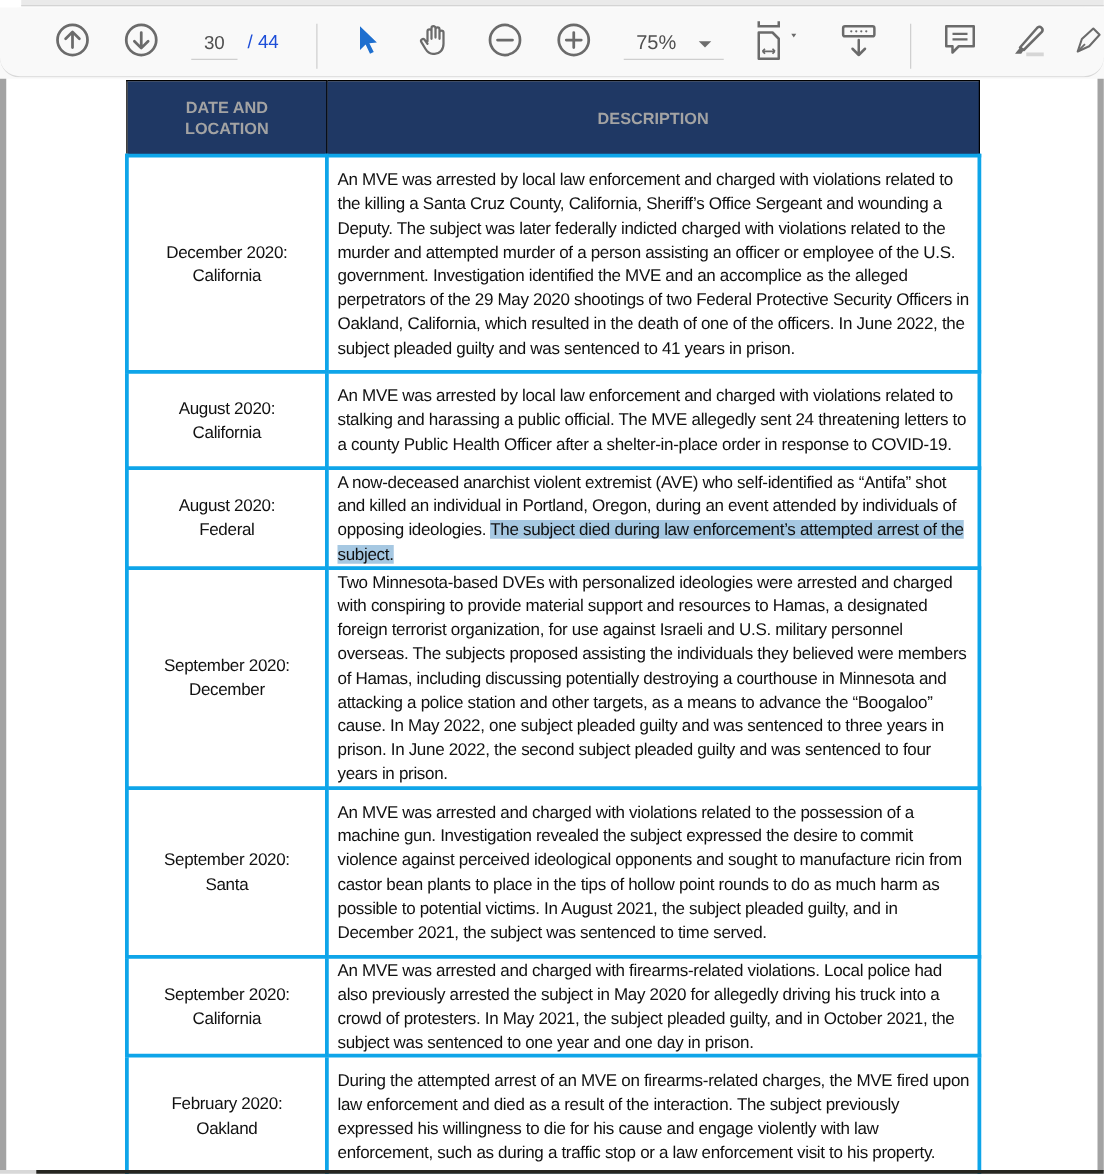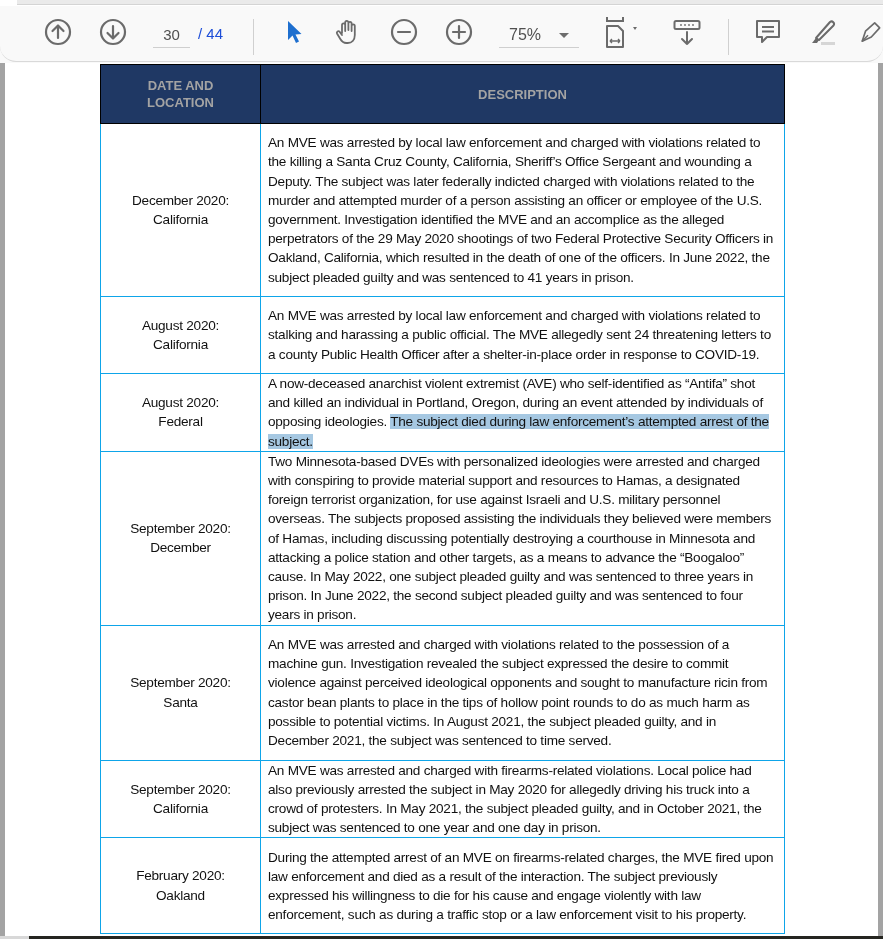--- a/index.html
+++ b/index.html
@@ -72,21 +72,21 @@
     border-collapse: collapse;
     font-family: "Liberation Sans", sans-serif;
   }
   table.incidents th {
     background: #1f3864; color: #a3a3a3; font-weight: bold;
     font-size: 13px; height: 19px; line-height: 17px;
     border: 1px solid #000;
     text-align: center; padding: 12px;
   }
   table.incidents td {
-    border: 1px solid #0ea5e9; vertical-align: middle;
+    border: 3px solid #0ea5e9; vertical-align: middle;
     font-size: 13.6px; color: #111; letter-spacing: -0.25px;
   }
   td.date-cell {
     width: 160px; text-align: center; line-height: 19.5px; padding: 0 4px;
   }
   td.desc-cell {
     padding: 0 6px 0 7px; line-height: 19.2px; text-align: left;
   }
   .hl { background: #a6c8e2; }
 </style>

